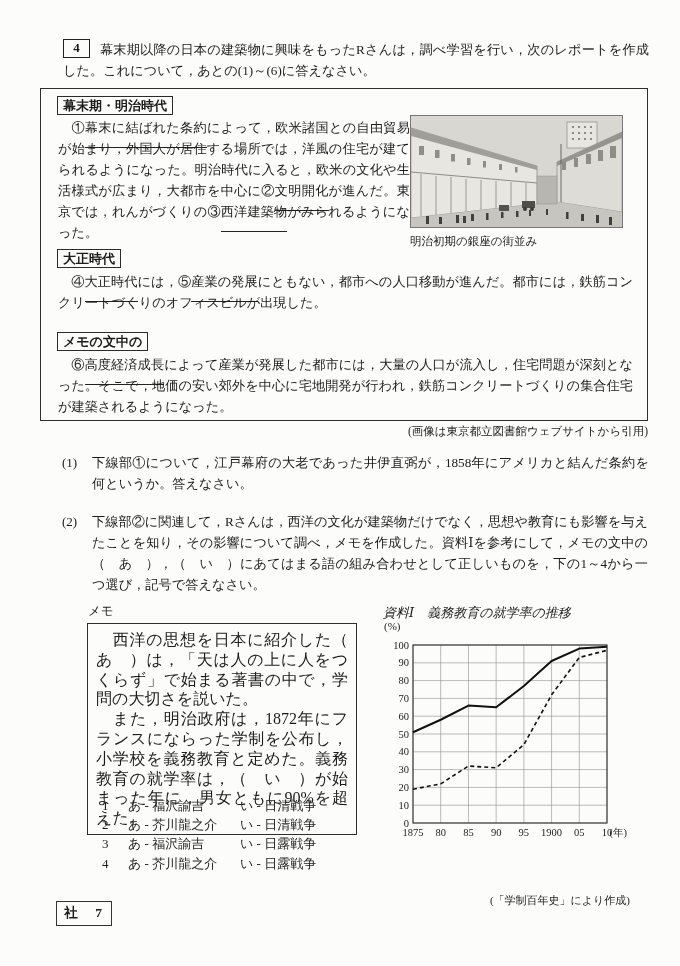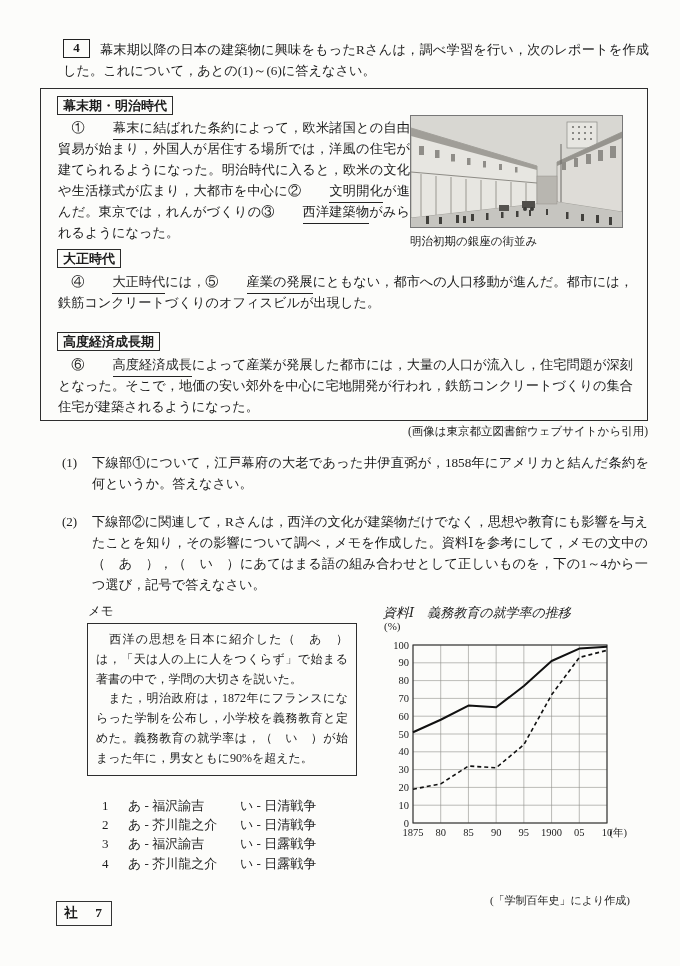--- a/index.html
+++ b/index.html
@@ -8,37 +8,37 @@
     font-family:"Liberation Serif","DejaVu Serif",serif;
     color:#1c1c1c;
   }
   #page{
     position:relative;width:680px;height:966px;margin:0 auto;
     background:#fcfcfa;overflow:hidden;
     font-size:13.2px;line-height:21px;
   }
   .abs{position:absolute;}
   .jp{text-align:justify;}
-  .ul{border-bottom:1.1px solid #222;padding-bottom:4px;margin-left:28px;}
+  .ul{border-bottom:1.1px solid #222;padding-bottom:12px;}
   .sec-head{
     display:inline-block;border:1.4px solid #2b2b2b;padding:0 5px;
     font-family:Liberation Sans, sans-serif;
     font-weight:700;font-size:13px;line-height:17px;background:#fcfcfa;
   }
   .qlabel{font-size:13px;}
   #q4-box{
     left:63px;top:39px;width:25px;height:17px;border:1.6px solid #222;
     text-align:center;font-weight:700;font-size:13px;line-height:16px;
   }
   #intro{left:63px;top:39px;width:586px;text-indent:37px;}
   #report-box{left:40px;top:88px;width:606px;height:331px;border:1.4px solid #2e2e2e;}
   #credit{right:32px;top:421px;font-size:11.5px;}
   #memo-box{
     left:87px;top:623px;width:252px;min-height:132px;border:1.3px solid #2e2e2e;
-    padding:6px 8px;font-size:12px;line-height:19.8px;
+    padding:6px 8px;font-size:16px;line-height:19.8px;
   }
   #memo-box p{margin:0;}
   .photo-wrap{left:369px;top:26px;width:213px;height:113px;border:1px solid #777;box-sizing:border-box;}
   .photo-caption{left:369px;top:142px;width:213px;text-align:left;font-size:11.5px;}
   .opt-row{display:grid;grid-template-columns:26px 112px auto;line-height:19.2px;font-size:13px;}
   #options{left:102px;top:796px;width:260px;}
   #shiryo-title{left:383px;top:602px;font-size:13px;font-style:italic;}
   #pct-label{left:384px;top:620px;font-size:11px;line-height:13px;}
   #chart-svg-wrap{left:377px;top:635px;width:252px;height:206px;}
   svg text{font-family:"Liberation Serif","DejaVu Serif",serif;}
@@ -145,21 +145,21 @@
           <rect x="185" y="99" width="3" height="8"></rect>
             <rect x="198" y="101" width="3" height="8"></rect>
         </g>
       </svg>
     </div>
     <div class="abs photo-caption">明治初期の銀座の街並み</div>
 
     <div class="abs sec-head" style="left:16px;top:160px;">大正時代</div>
     <div class="abs jp" style="left:17px;top:182px;width:575px;"><span>　④</span><span class="ul">大正時代</span><span>には，⑤</span><span class="ul">産業の発展</span><span>にともない，都市への人口移動が進んだ。都市には，鉄筋コンクリートづくりのオフィスビルが出現した。</span></div>
 
-    <div class="abs sec-head" style="left:16px;top:243px;">高度経済成長期</div>
+    <div class="abs sec-head" style="left:16px;top:243px;">メモの文中の</div>
     <div class="abs jp" style="left:17px;top:265px;width:575px;"><span>　⑥</span><span class="ul">高度経済成長</span><span>によって産業が発展した都市には，大量の人口が流入し，住宅問題が深刻となった。そこで，地価の安い郊外を中心に宅地開発が行われ，鉄筋コンクリートづくりの集合住宅が建築されるようになった。</span></div>
   </div>
 
   <div id="credit" class="abs">(画像は東京都立図書館ウェブサイトから引用)</div>
 
   <div class="abs qlabel" style="left:62px;top:452px;">(1)</div>
   <div class="abs jp" style="left:92px;top:452px;width:557px;">下線部①について，江戸幕府の大老であった井伊直弼が，1858年にアメリカと結んだ条約を何というか。答えなさい。</div>
 
   <div class="abs qlabel" style="left:62px;top:511px;">(2)</div>
   <div class="abs jp" style="left:92px;top:511px;width:556px;">下線部②に関連して，Rさんは，西洋の文化が建築物だけでなく，思想や教育にも影響を与えたことを知り，その影響について調べ，メモを作成した。資料Ⅰを参考にして，メモの文中の（　あ　），（　い　）にあてはまる語の組み合わせとして正しいものを，下の1～4から一つ選び，記号で答えなさい。</div>

